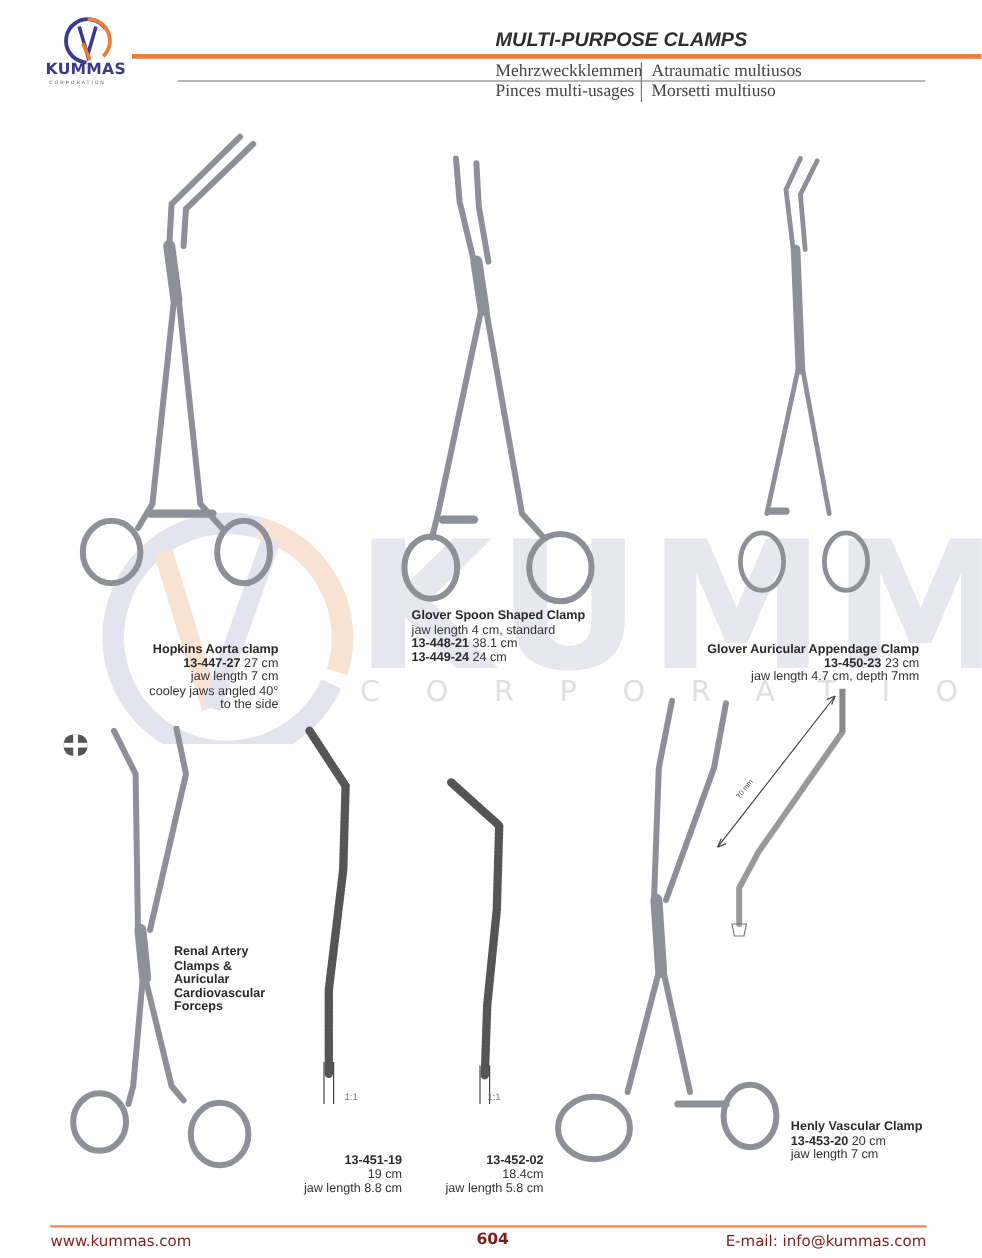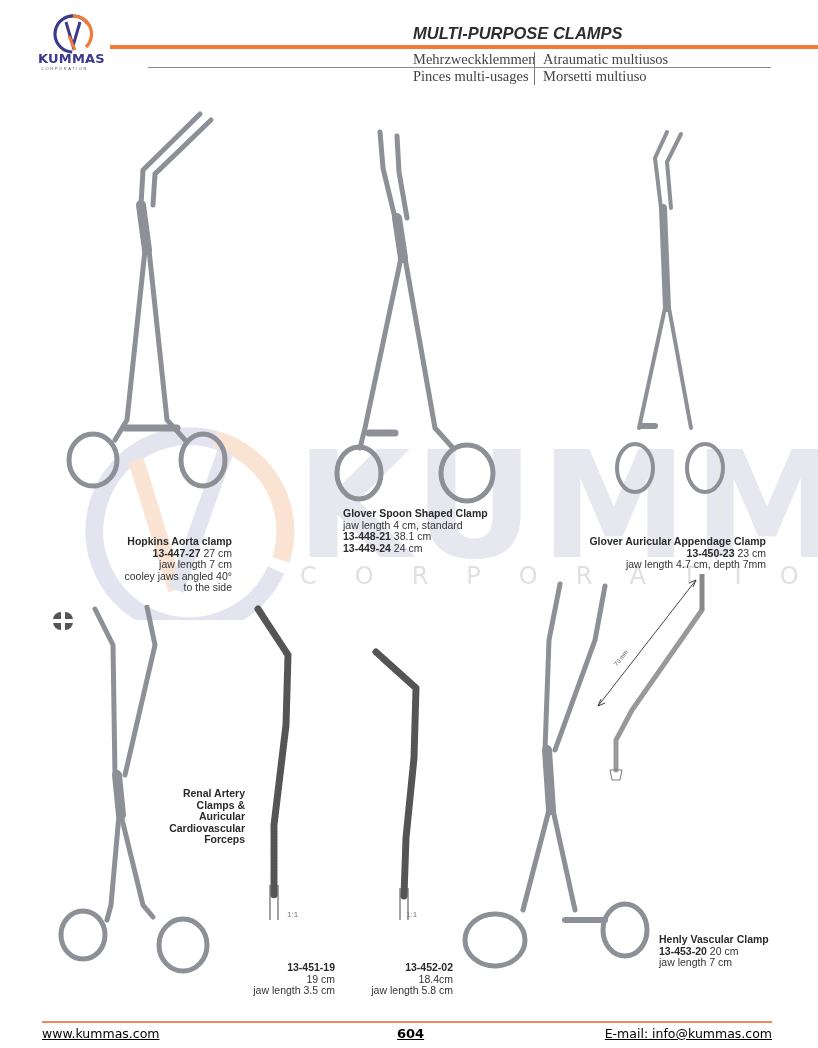--- a/index.html
+++ b/index.html
@@ -25,21 +25,21 @@
   .wm-small { left: 300px; top: 562px; font-family: "DejaVu Sans", sans-serif; font-size: 24px; color: #e0e0e0; letter-spacing: 38px; z-index: 0; }
   .wm-logo { left: 66px; top: 420px; width: 230px; height: 200px; z-index: 0; }
 
   .instr { z-index: 1; }
   .caption { position: absolute; font-size: 10.5px; line-height: 11.5px; color: #333; z-index: 2; }
   .caption b { color: #2a2a2a; }
   .center { text-align: right; margin-top: 28px; }
 
   
   .foot-line { left: 42px; top: 1021px; width: 730px; height: 2px; background: #f08a5d; }
-  .foot { top: 1026px; font-family: "DejaVu Sans", sans-serif; font-size: 12.5px; color: #000000; text-decoration: underline; }
+  .foot { top: 1026px; font-family: "DejaVu Sans", sans-serif; font-size: 12.5px; color: #7f1d1d; }
   .foot-l { left: 42px; }
   .foot-c { left: 397px; font-weight: bold; font-size: 13px; }
   .foot-r { right: 46px; }
   .badge { left: 52px; top: 610px; width: 22px; height: 22px; }
 </style>
 </head>
 <body>
 
 <svg class="abs logo" viewBox="0 0 62 64">
   <circle cx="31" cy="22" r="18" fill="none" stroke="#3c3a8c" stroke-width="3.2" stroke-dasharray="70 40" transform="rotate(100 31 22)"></circle>
@@ -135,37 +135,37 @@
   <g fill="none" stroke="#8d9096" stroke-linecap="round">
     <path d="M40 4 L58 40 L60 170" stroke-width="5"></path>
     <path d="M92 2 L100 40 L70 170" stroke-width="5"></path>
     <path d="M62 170 L66 210" stroke-width="10"></path>
     <path d="M64 210 L56 300 L52 315" stroke-width="5"></path>
     <path d="M66 210 L88 300 L98 312" stroke-width="5"></path>
     <ellipse cx="28" cy="330" rx="22" ry="24" stroke-width="5"></ellipse>
     <ellipse cx="128" cy="340" rx="24" ry="26" stroke-width="5"></ellipse>
   </g>
 </svg>
-<div class="caption" style="left:145px;top:788px;width:100px;text-align:right;">
+<div class="caption" style="left:145px;top:788px;width:100px;">
   <div><b>Renal Artery</b></div>
   <div><b>Clamps &amp;</b></div>
   <div><b>Auricular</b></div>
   <div><b>Cardiovascular</b></div>
   <div><b>Forceps</b></div>
 </div>
 
 <svg class="abs instr" style="left:250px;top:605px;width:50px;height:315px;" viewBox="0 0 50 315">
   <path d="M8 4 L38 50 L36 120 L24 220 L24 290" fill="none" stroke="#555" stroke-width="7" stroke-dasharray="1.5 1.5" stroke-linecap="round"></path>
   <path d="M20 280 L20 315 M28 280 L28 315" stroke="#444" stroke-width="1"></path>
 </svg>
 <div class="caption" style="left:287px;top:909px;font-size:8px;color:#777;">1:1</div>
 <div class="caption center" style="left:215px;top:934px;width:120px;">
   <div><b>13-451-19</b></div>
   <div>19 cm</div>
-  <div>jaw length 3.5 cm</div>
+  <div>jaw length 8.8 cm</div>
 </div>
 
 <svg class="abs instr" style="left:370px;top:648px;width:80px;height:272px;" viewBox="0 0 80 272">
   <path d="M6 4 L46 40 L44 110 L36 190 L34 248" fill="none" stroke="#555" stroke-width="7" stroke-dasharray="1.5 1.5" stroke-linecap="round"></path>
   <path d="M30 240 L30 272 M38 240 L38 272" stroke="#444" stroke-width="1"></path>
 </svg>
 <div class="caption" style="left:406px;top:909px;font-size:8px;color:#777;">1:1</div>
 <div class="caption center" style="left:333px;top:934px;width:120px;">
   <div><b>13-452-02</b></div>
   <div>18.4cm</div>

